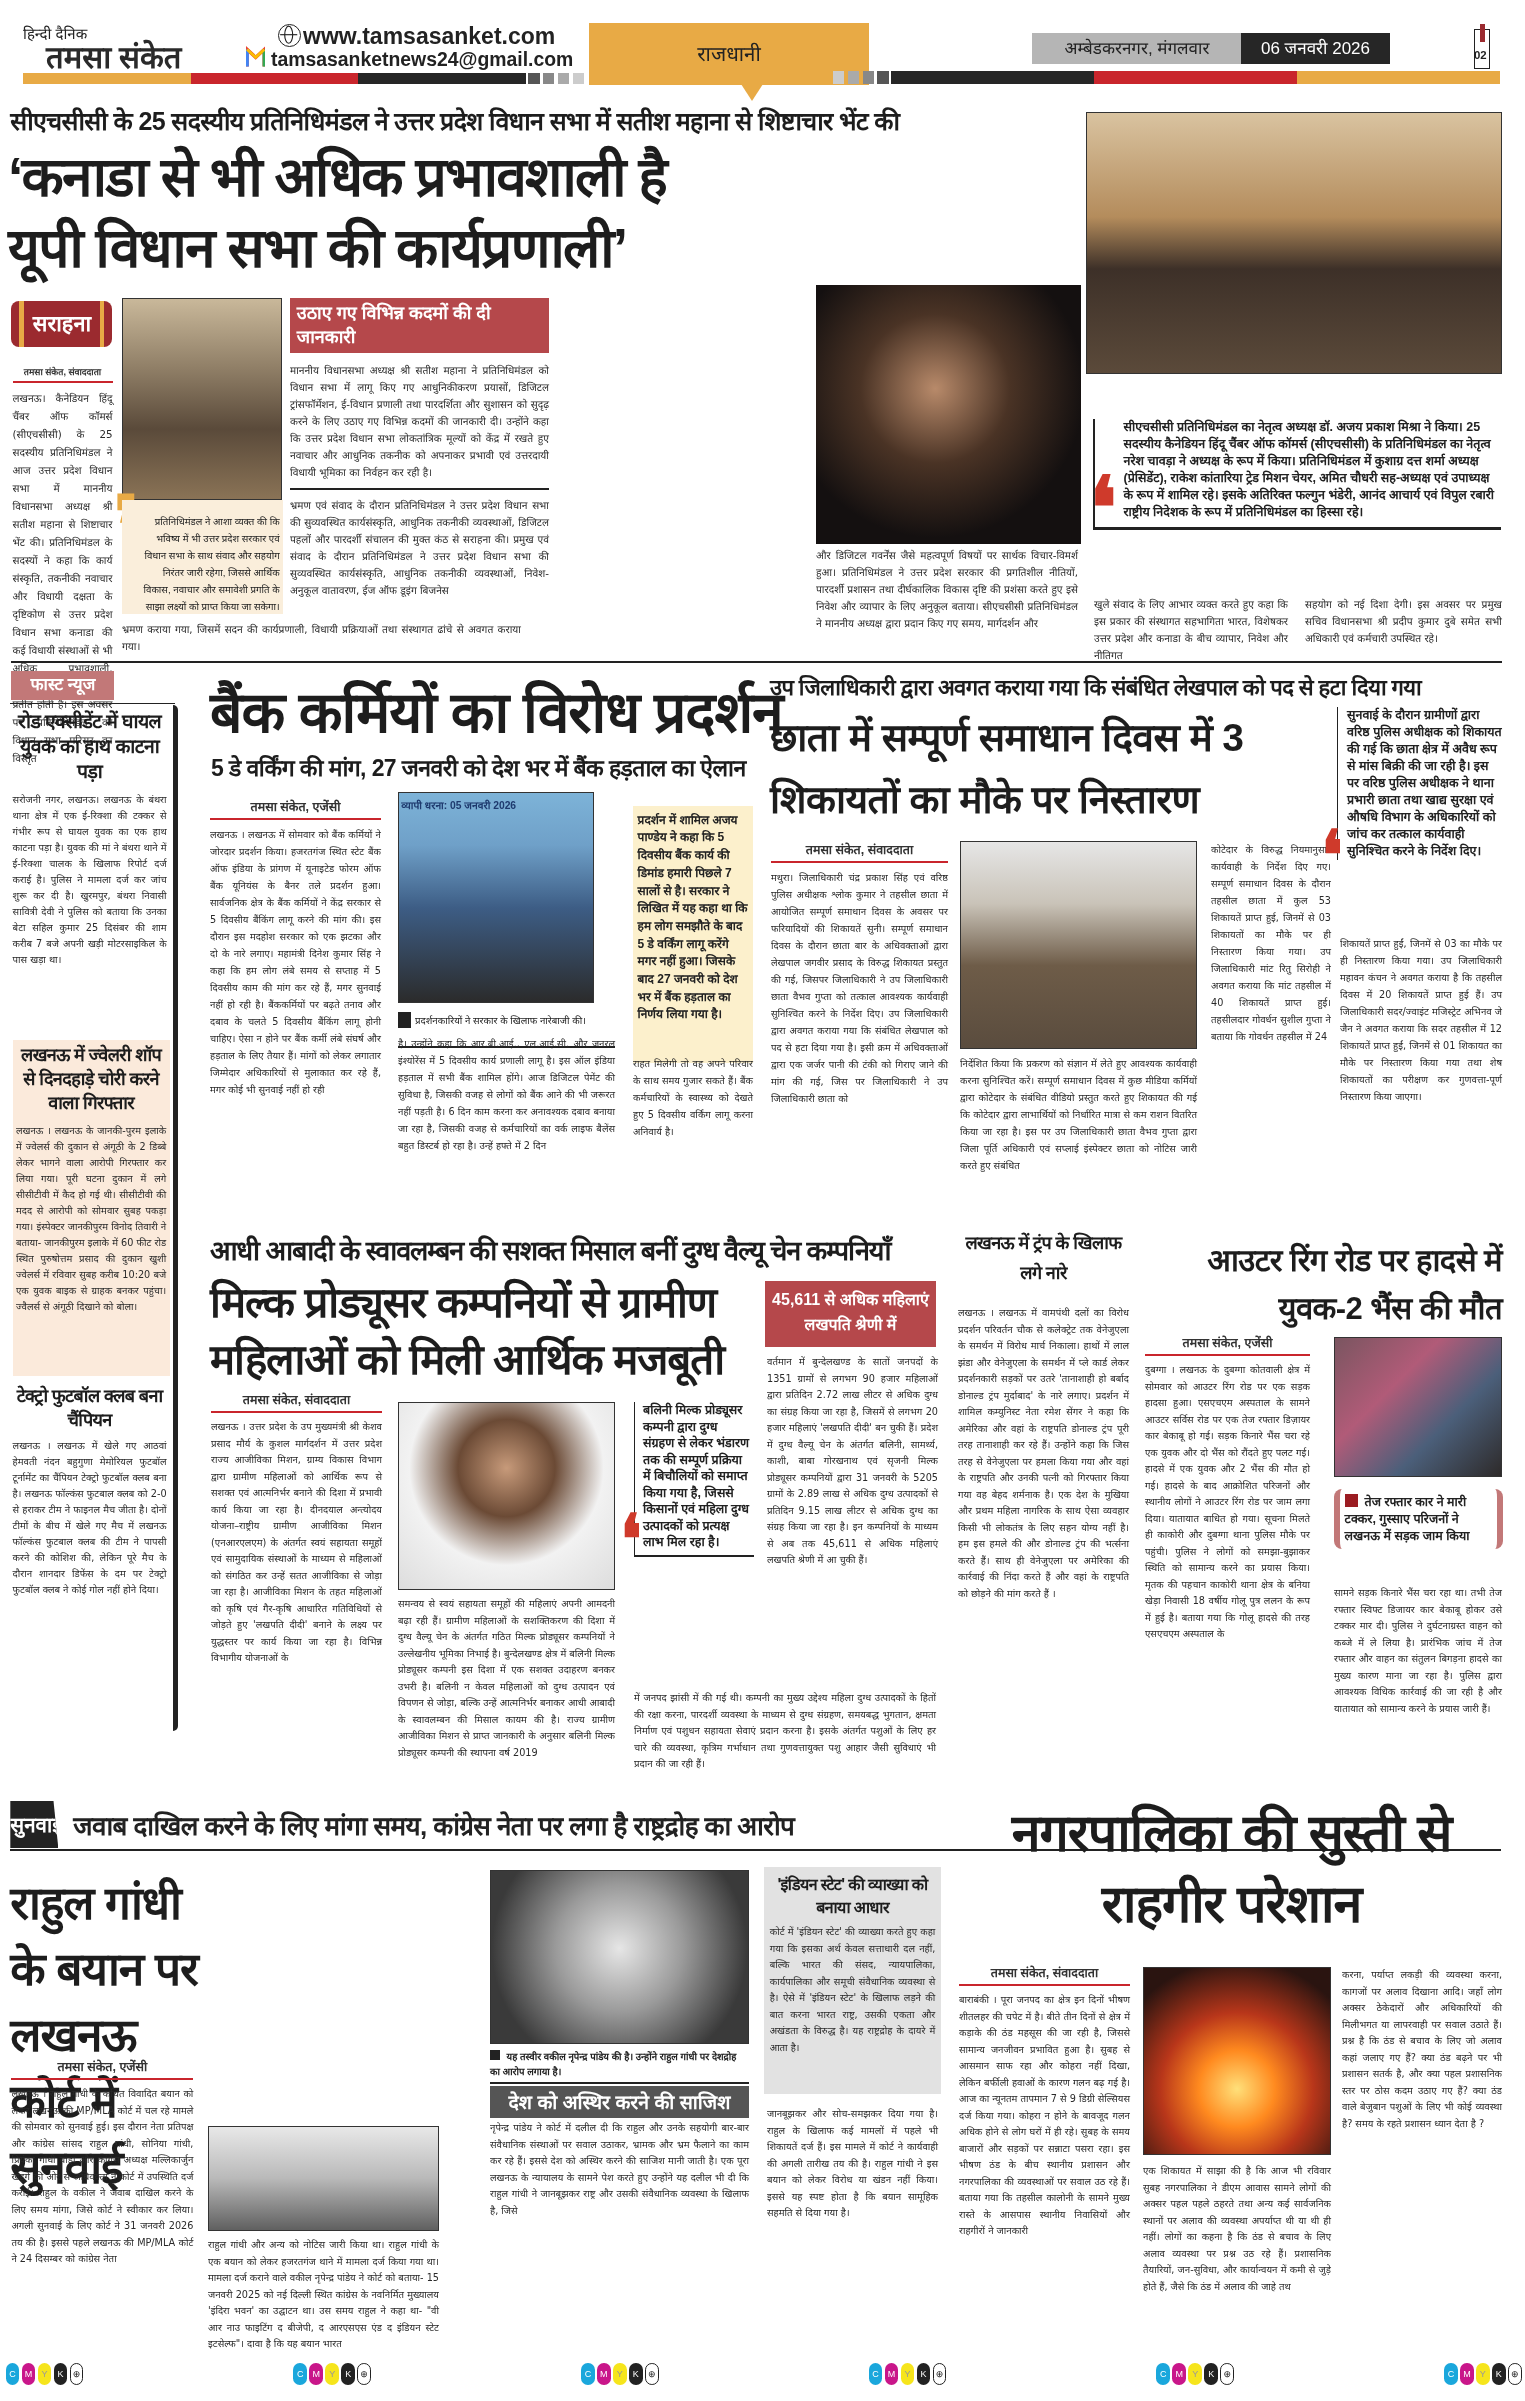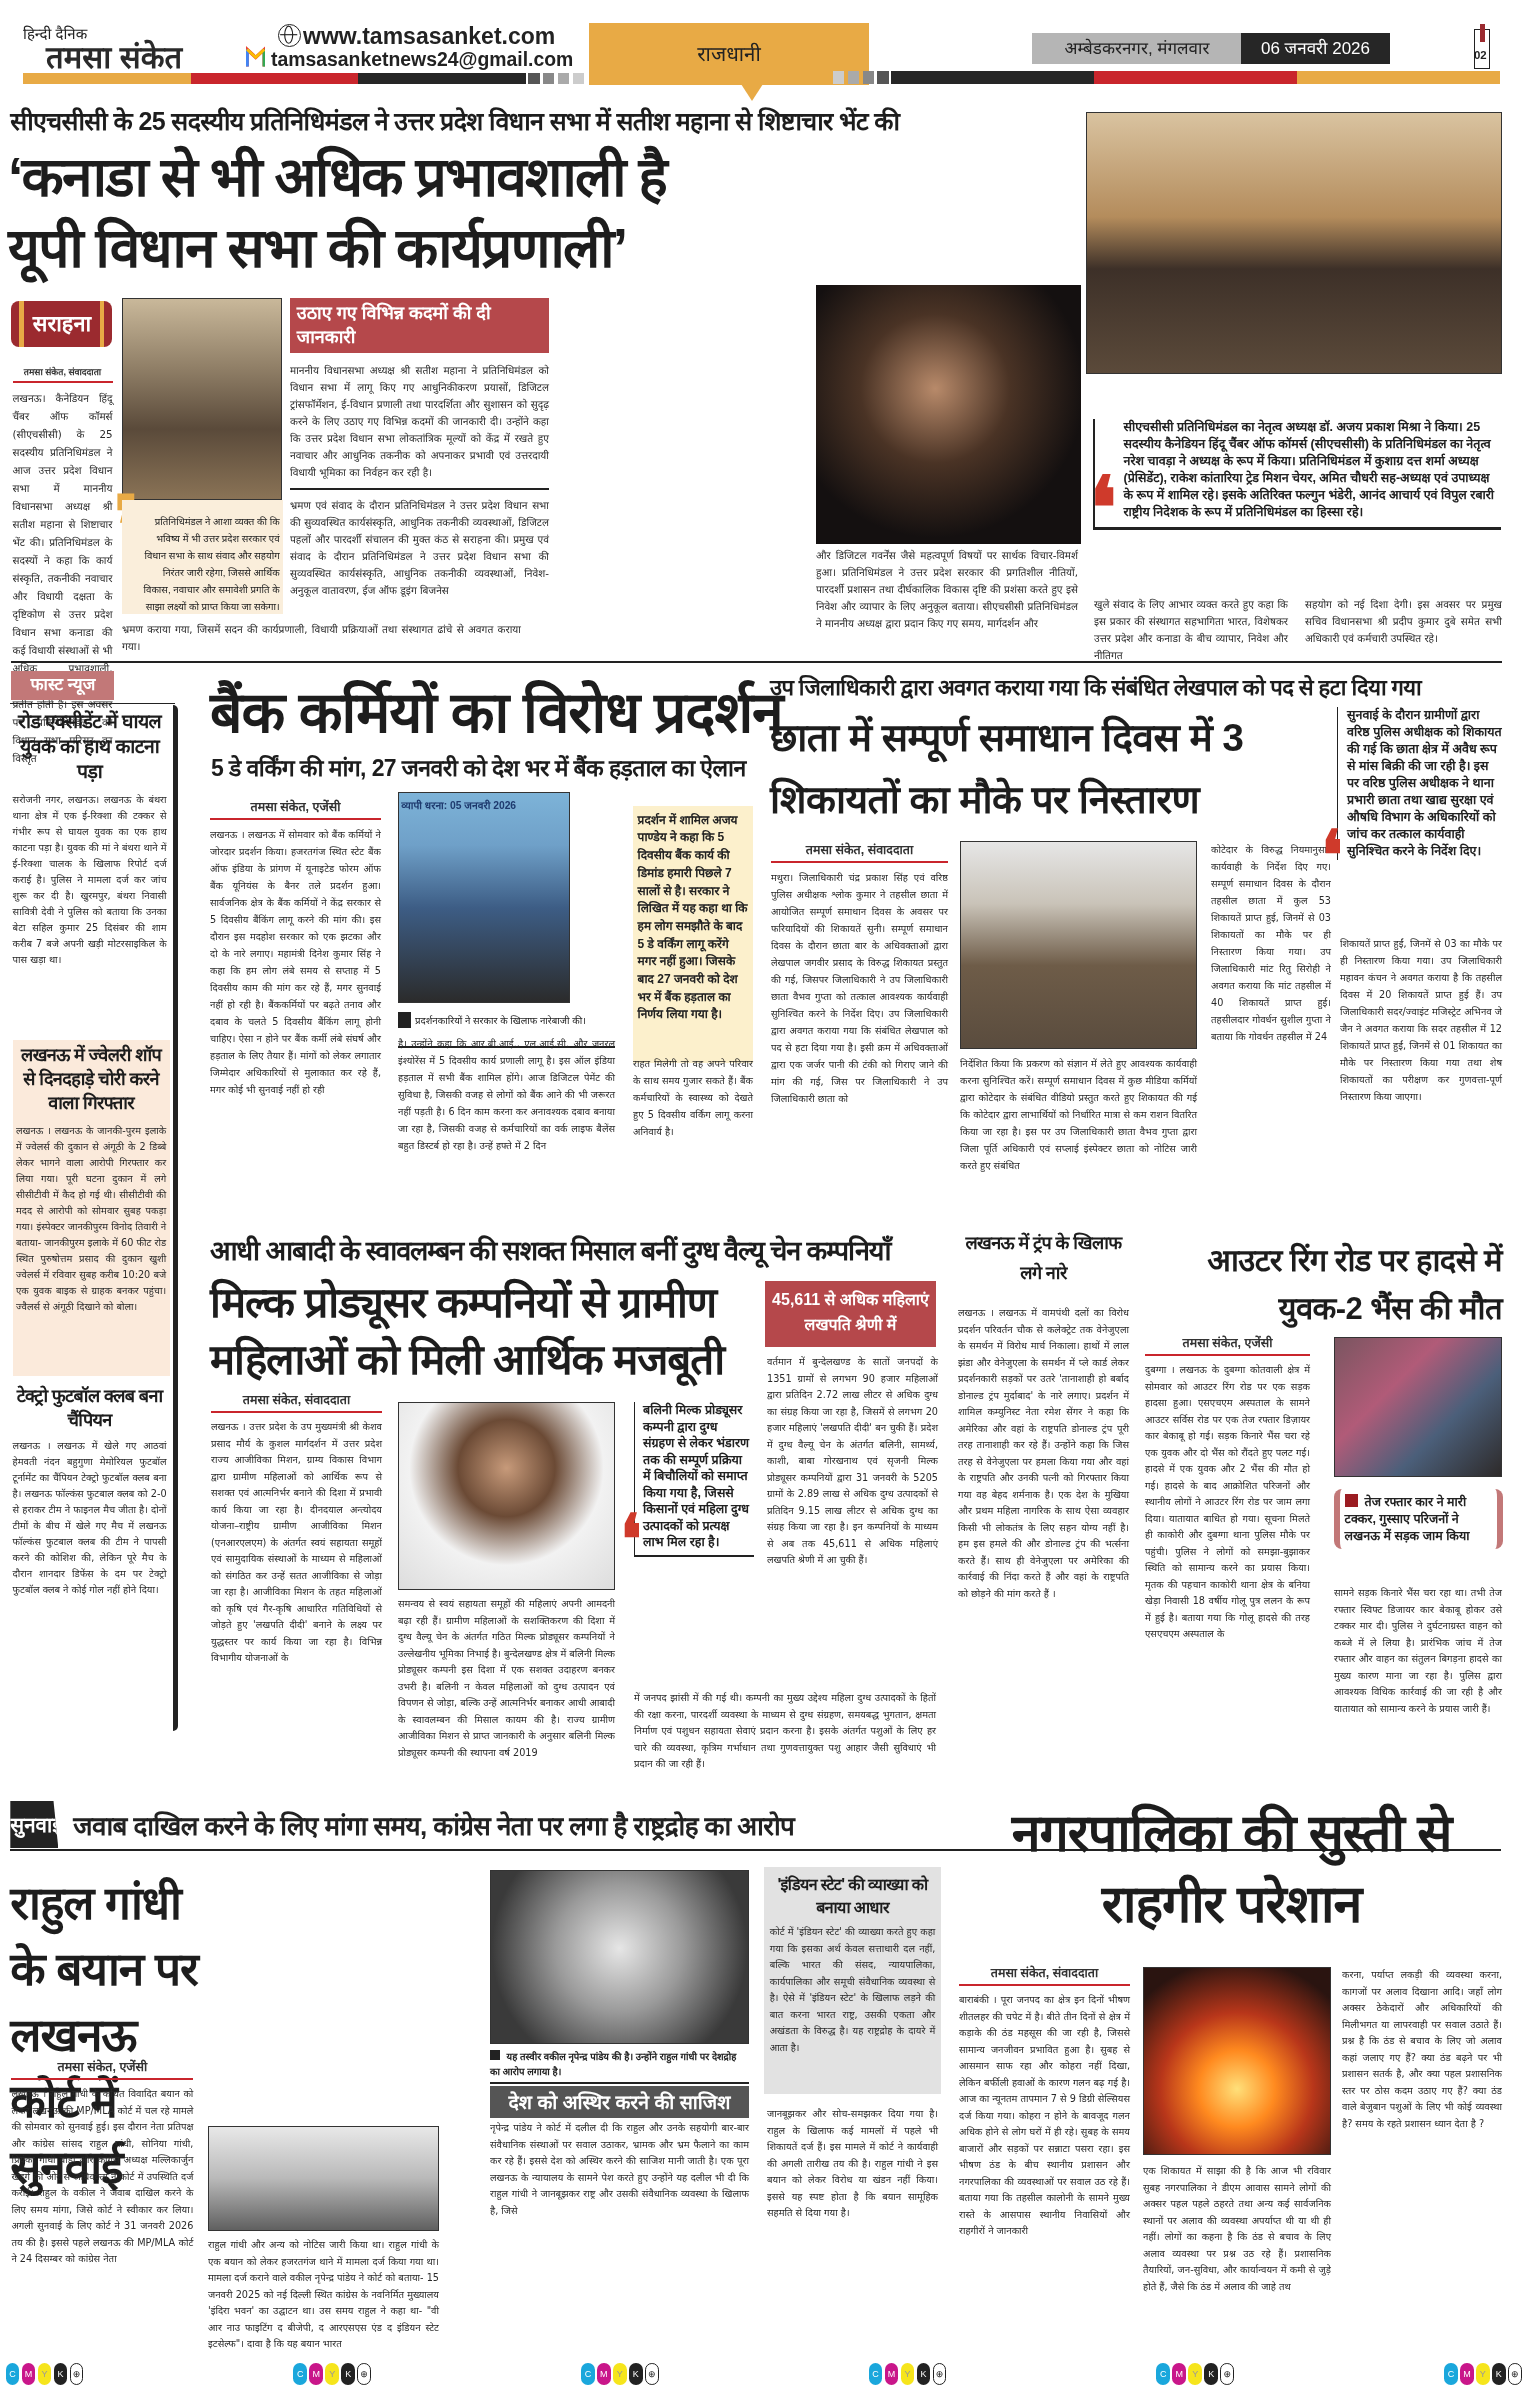--- a/index.html
+++ b/index.html
@@ -12,21 +12,21 @@
   .quote-mark { color: #cf3a2b; font-family: "DejaVu Serif", serif; font-weight: bold; }
   .cmyk { display: flex; gap: 2.3px; }
   .cmyk span { width: 13.7px; height: 21.7px; border-radius: 6.8px; color: #fff; font-size: 9px; display: flex; align-items: center; justify-content: center; font-family: "Liberation Sans", sans-serif; }
   .divider { background: #222; }
 </style>
 </head>
 <body>
 
 <div class="abs" style="left:0;top:0;width:1526px;height:91px;">
   <div class="abs" style="left:23px;top:23px;font-size:15px;font-family:'Liberation Sans',sans-serif;color:#222;">हिन्दी दैनिक</div>
-  <div class="abs" style="left:46px;top:35px;font-size:31px;font-weight:bold;font-family:Liberation Sans, sans-serif;color:#2a2a2a;">तमसा संकेत</div>
+  <div class="abs" style="left:46px;top:35px;font-size:31px;font-weight:bold;font-family:Liberation Serif, serif;color:#2a2a2a;">तमसा संकेत</div>
   <div class="abs" style="left:246px;top:46px;width:19.4px;height:21.7px;">
     <svg width="19.4" height="21.7" viewBox="0 0 34 38">
         <path d="M2 36 V6 L17 20 L32 6 V36" fill="none" stroke="#ea4335" stroke-width="6"></path>
         <path d="M2 36 V6" stroke="#4285f4" stroke-width="6"></path>
         <path d="M32 36 V6" stroke="#34a853" stroke-width="6"></path>
         <path d="M2 6 L17 20 L32 6" fill="none" stroke="#fbbc05" stroke-width="5"></path>
       </svg>
   </div>
   <div class="abs" style="left:278px;top:24px;width:23px;height:23px;border:1.7px solid #222;border-radius:50%;">
     <svg width="19.4" height="19.4" viewBox="0 0 34 34">
@@ -129,21 +129,21 @@
     <div class="body-text" style="margin-top:5.7px;font-size:9.7px;line-height:16px;">लखनऊ । लखनऊ में खेले गए आठवां हेमवती नंदन बहुगुणा मेमोरियल फुटबॉल टूर्नामेंट का चैंपियन टेक्ट्रो फुटबॉल क्लब बना है। लखनऊ फॉल्कंस फुटबाल क्लब को 2-0 से हराकर टीम ने फाइनल मैच जीता है। दोनों टीमों के बीच में खेले गए मैच में लखनऊ फॉल्कंस फुटबाल क्लब की टीम ने पापसी करने की कोशिश की, लेकिन पूरे मैच के दौरान शानदार डिफेंस के दम पर टेक्ट्रो फुटबॉल क्लब ने कोई गोल नहीं होने दिया।</div>
   </div>
 </div>
 
 <div class="abs headline" style="left:210px;top:671px;font-size:57px;letter-spacing:-1.1px;">बैंक कर्मियों का विरोध प्रदर्शन</div>
 <div class="abs headline" style="left:211px;top:751px;font-size:23px;letter-spacing:-0.6px;">5 डे वर्किंग की मांग, 27 जनवरी को देश भर में बैंक हड़ताल का ऐलान</div>
 <div class="abs" style="left:210px;top:798px;width:171px;">
   <div class="byline">तमसा संकेत, एजेंसी</div>
   <div class="body-text" style="font-size:9.7px;line-height:17px;">लखनऊ । लखनऊ में सोमवार को बैंक कर्मियों ने जोरदार प्रदर्शन किया। हजरतगंज स्थित स्टेट बैंक ऑफ इंडिया के प्रांगण में यूनाइटेड फोरम ऑफ बैंक यूनियंस के बैनर तले प्रदर्शन हुआ। सार्वजनिक क्षेत्र के बैंक कर्मियों ने केंद्र सरकार से 5 दिवसीय बैंकिंग लागू करने की मांग की। इस दौरान इस मदहोश सरकार को एक झटका और दो के नारे लगाए। महामंत्री दिनेश कुमार सिंह ने कहा कि हम लोग लंबे समय से सप्ताह में 5 दिवसीय काम की मांग कर रहे हैं, मगर सुनवाई नहीं हो रही है। बैंककर्मियों पर बढ़ते तनाव और दबाव के चलते 5 दिवसीय बैंकिंग लागू होनी चाहिए। ऐसा न होने पर बैंक कर्मी लंबे संघर्ष और हड़ताल के लिए तैयार हैं। मांगों को लेकर लगातार जिम्मेदार अधिकारियों से मुलाकात कर रहे हैं, मगर कोई भी सुनवाई नहीं हो रही</div>
 </div>
-<div class="abs photo" style="left:398px;top:792px;width:172px;height:211px;background:linear-gradient(180deg,#7db3d8 0%,#6fa0c8 25%,#3d5d85 55%,#2b2b2b 100%);">
+<div class="abs photo" style="left:398px;top:792px;width:196px;height:211px;background:linear-gradient(180deg,#7db3d8 0%,#6fa0c8 25%,#3d5d85 55%,#2b2b2b 100%);">
   <div style="position:absolute;left:2.3px;top:4.6px;font-size:10.3px;color:#1e3a6e;font-weight:bold;font-family:'Liberation Sans',sans-serif;">व्यापी धरना: 05 जनवरी 2026</div>
 </div>
 <div class="abs" style="left:398px;top:1012px;width:217px;border-bottom:2.3px solid #222;padding-bottom:18px;display:flex;align-items:center;">
   <span style="width:12.5px;height:16px;background:#222;margin-right:4.6px;"></span>
   <span style="font-size:9.7px;font-family:'Liberation Sans',sans-serif;">प्रदर्शनकारियों ने सरकार के खिलाफ नारेबाजी की।</span>
 </div>
 <div class="abs body-text" style="left:398px;top:1035px;width:217px;font-size:9.7px;line-height:17px;">है। उन्होंने कहा कि आर.बी.आई., एल.आई.सी. और जनरल इंश्योरेंस में 5 दिवसीय कार्य प्रणाली लागू है। इस ऑल इंडिया हड़ताल में सभी बैंक शामिल होंगे। आज डिजिटल पेमेंट की सुविधा है, जिसकी वजह से लोगों को बैंक आने की भी जरूरत नहीं पड़ती है। 6 दिन काम करना कर अनावश्यक दबाव बनाया जा रहा है, जिसकी वजह से कर्मचारियों का वर्क लाइफ बैलेंस बहुत डिस्टर्ब हो रहा है। उन्हें हफ्ते में 2 दिन</div>
 <div class="abs" style="left:633px;top:806px;width:120px;height:257px;background:#fcf0cc;padding:5.7px 4.6px;">
   <div style="font-size:12px;line-height:17.7px;font-weight:bold;font-family:'Liberation Sans',sans-serif;color:#222;">प्रदर्शन में शामिल अजय पाण्डेय ने कहा कि 5 दिवसीय बैंक कार्य की डिमांड हमारी पिछले 7 सालों से है। सरकार ने लिखित में यह कहा था कि हम लोग समझौते के बाद 5 डे वर्किंग लागू करेंगे मगर नहीं हुआ। जिसके बाद 27 जनवरी को देश भर में बैंक हड़ताल का निर्णय लिया गया है।</div>
 </div>

